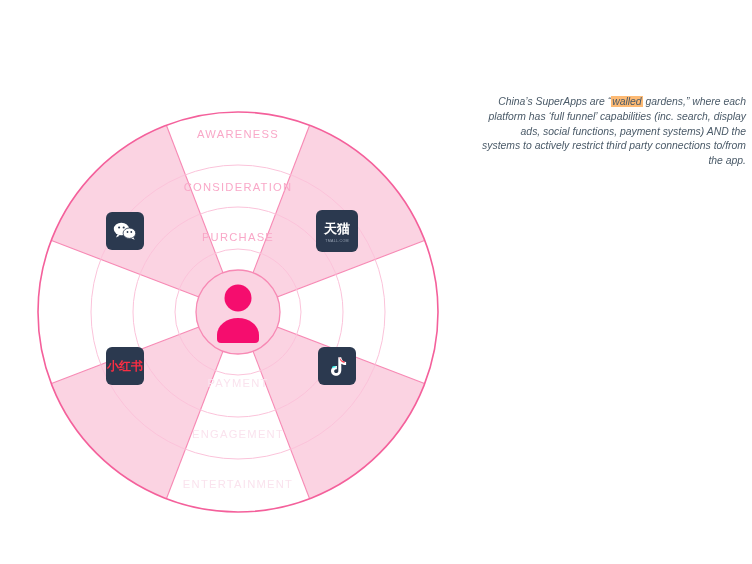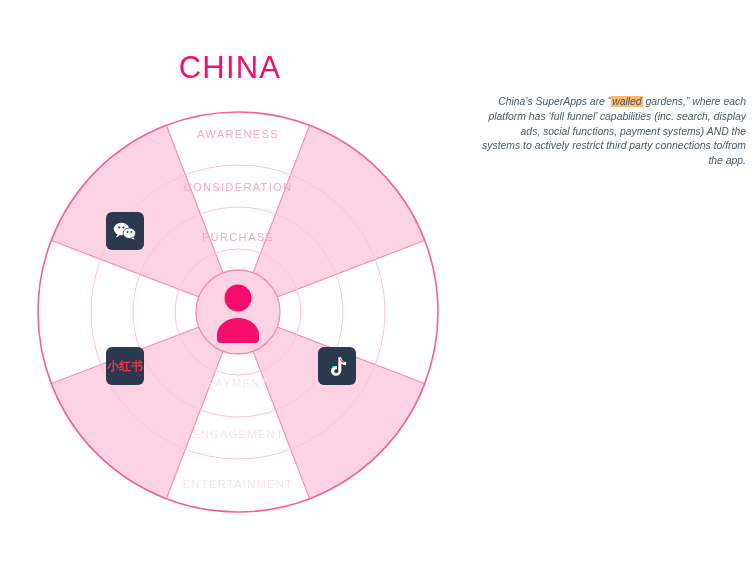--- a/index.html
+++ b/index.html
@@ -118,21 +118,20 @@
   .hl {
     background: #fdba74;
     padding: 0 1px;
   }
 </style>
 </head>
 <body>
 
 <div id="china-panel">
 
-  <div id="china-title">CHINA</div>
 
   <div id="wheel-wrap">
     <svg id="wheel-svg" viewBox="0 0 420 420">
       <defs>
 
         <clipPath id="outerClip">
             <circle cx="210" cy="210" r="200"></circle>
           </clipPath>
       </defs>
 
@@ -187,20 +186,26 @@
         <path d="M4.4 12.4 L3 15.6 L6.6 13.8 Z" fill="#ffffff"></path>
         <circle cx="6.1" cy="5.5" r="1.05" fill="#2b394f"></circle>
         <circle cx="10.7" cy="5.5" r="1.05" fill="#2b394f"></circle>
         <ellipse cx="16.4" cy="11.2" rx="6.3" ry="5.2" fill="#ffffff" stroke="#2b394f" stroke-width="0.8"></ellipse>
         <path d="M20.2 15.3 L21.7 17.8 L18.6 16.4 Z" fill="#ffffff"></path>
         <circle cx="14.5" cy="10" r="0.9" fill="#2b394f"></circle>
         <circle cx="18.3" cy="10" r="0.9" fill="#2b394f"></circle>
       </svg>
     </div>
 
+    <div class="app-tile sq42" style="left:288px; top:108px;">
+      <div style="text-align:center;">
+        <span class="tile-cn">天猫</span>
+        <span class="tile-sub">TMALL.COM</span>
+      </div>
+    </div>
 
     <div class="app-tile" style="left:78px; top:245px;">
       <span class="tile-cn red">小红书</span>
     </div>
 
     <div class="app-tile" style="left:290px; top:245px;">
       <svg width="19" height="21" viewBox="0 0 19 21">
         <path d="M13.2 1.2 c0.5 3.0 2.3 4.6 4.9 4.8 v3.1 c-1.8 0.1 -3.4 -0.4 -4.8 -1.4 v6.2 c0 4.2 -3.6 6.8 -7.0 5.6 -3.2 -1.1 -4.3 -5.0 -2.3 -7.6 1.2 -1.5 3.0 -2.1 4.9 -1.8 v3.2 c-1.6 -0.5 -3.0 0.7 -2.7 2.2 0.2 1.2 1.5 1.9 2.7 1.5 0.9 -0.3 1.4 -1.1 1.4 -2.1 V1.2 z" fill="#ffffff"></path>
         <path d="M11.6 0.5 c0.5 3.0 2.3 4.6 4.9 4.8 v1.6 c-2.3 -0.3 -3.9 -1.6 -4.6 -3.4 z" fill="#fb2e43" opacity="0.9"></path>
         <path d="M4.2 10.6 c1.0 -0.6 2.2 -0.8 3.5 -0.6 v1.6 c-1.3 -0.3 -2.6 0.1 -3.5 1.0 z" fill="#25f4ee" opacity="0.85"></path>

